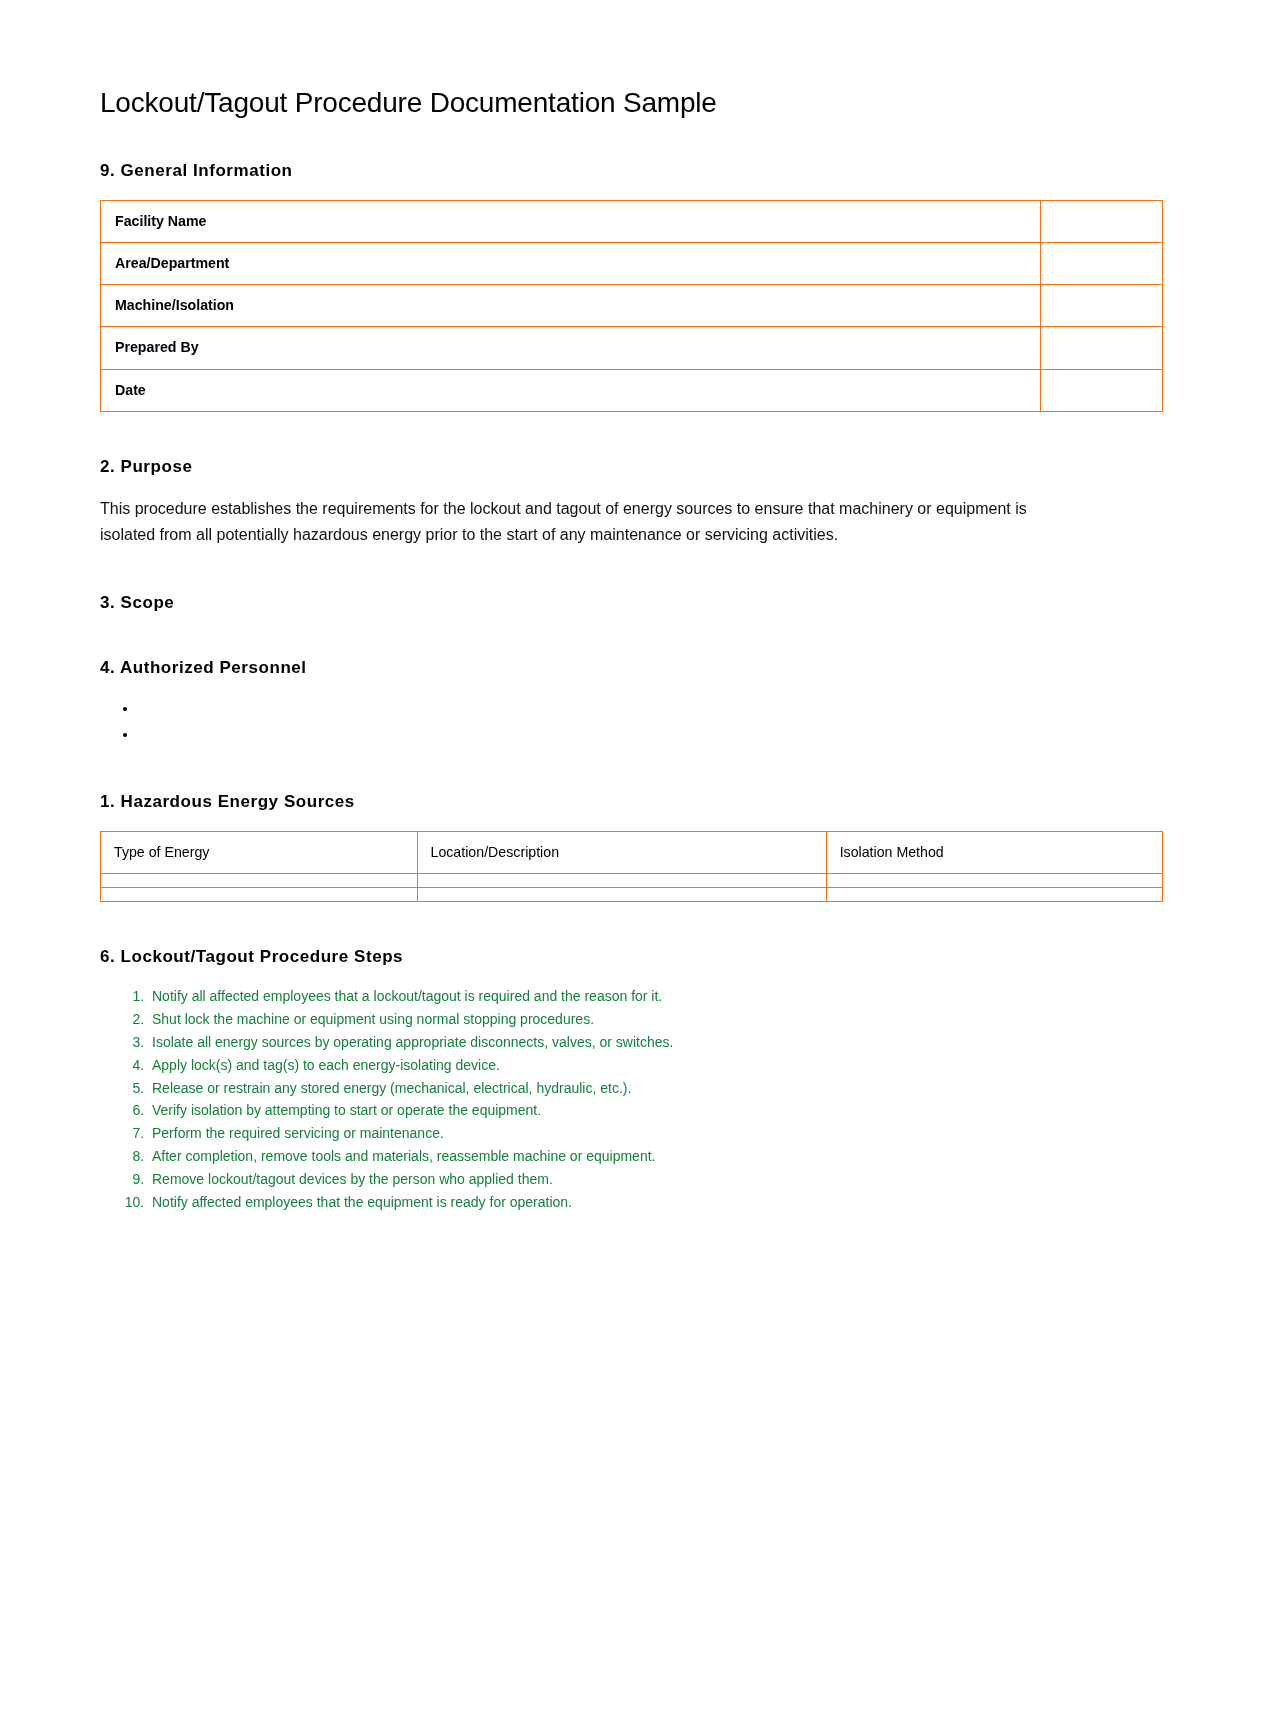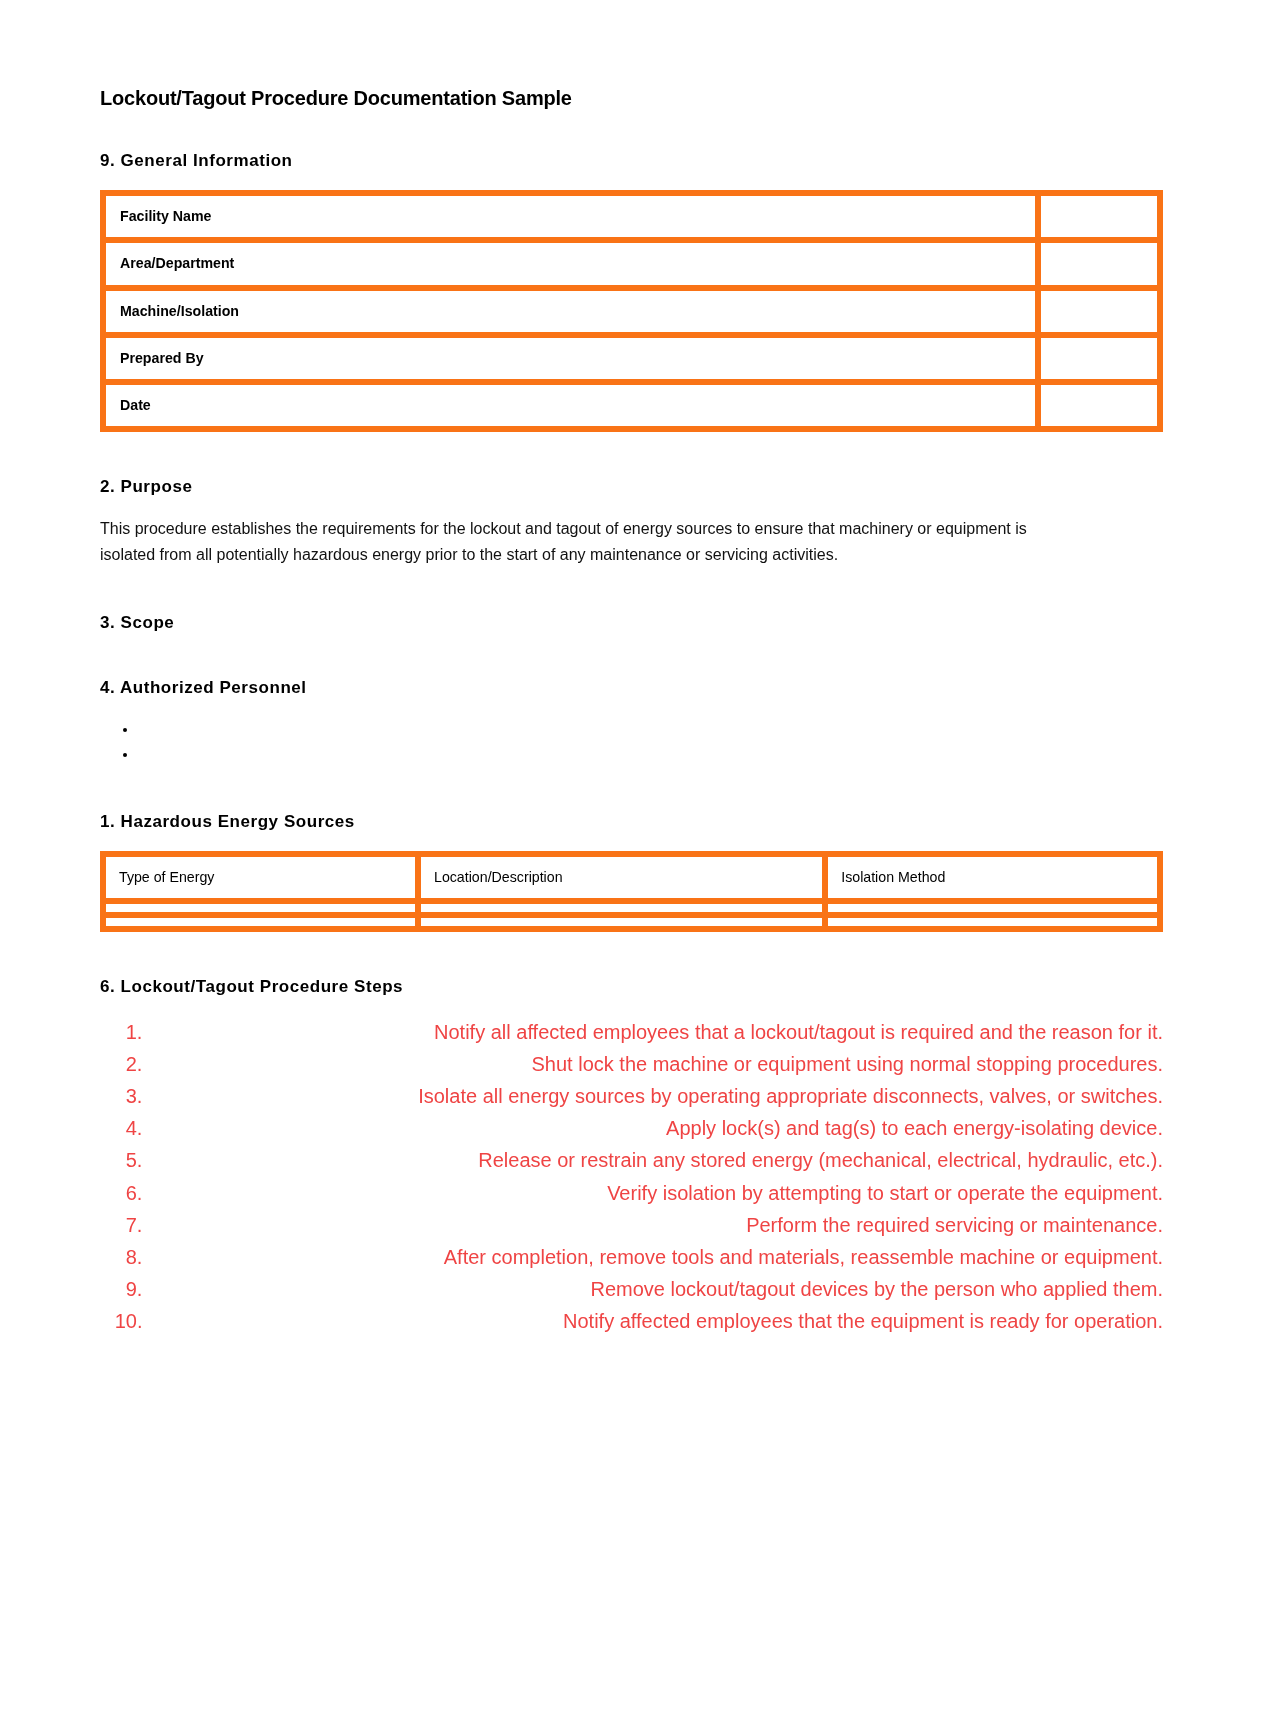--- a/index.html
+++ b/index.html
@@ -14,22 +14,22 @@
     -webkit-font-smoothing: antialiased;
   }
   .page {
     width: 1263px;
     min-height: 1722px;
     padding: 86px 100px 0 100px;
     background: #ffffff;
     position: relative;
   }
   .doc-title {
-    font-size: 20px;
-    font-weight: bold;
+    font-size: 28px;
+    font-weight: normal;
     letter-spacing: -0.2px;
     line-height: 1.2;
     margin: 0 0 40px 0;
     color: #000;
   }
   h2.section-heading {
     font-size: 17px;
     font-weight: bold;
     letter-spacing: 0.55px;
     margin: 0 0 19px 0;
@@ -43,21 +43,21 @@
     margin: 0;
     color: #111;
     max-width: 963px;
   }
   table.grid {
     border-collapse: collapse;
     width: 100%;
     table-layout: fixed;
   }
   table.grid td, table.grid th {
-    border: 6px solid #f97316;
+    border: 1px solid #f97316;
     padding: 11px 14px;
     font-size: 14.2px;
     text-align: left;
     vertical-align: top;
     line-height: 1.35;
     color: #000;
     background: #ffffff;
   }
   table.grid th {
     font-weight: normal;
@@ -90,26 +90,25 @@
     min-height: 22px;
     margin: 0 0 2px 0;
     color: #000;
   }
   ol.steps {
     margin: 0;
     padding: 0 0 0 48px;
     list-style-position: outside;
   }
   ol.steps li {
-    font-size: 20px;
+    font-size: 14px;
     line-height: 1.56;
     margin: 0 0 1px 0;
     padding-left: 4px;
-    color: #ef4444;
-    text-align: right;
+    color: #15803d;
   }
   .spacer-bottom { height: 540px; }
 </style>
 </head>
 <body>
 
 <div class="page">
 
   <h1 class="doc-title">Lockout/Tagout Procedure Documentation Sample</h1>
 

